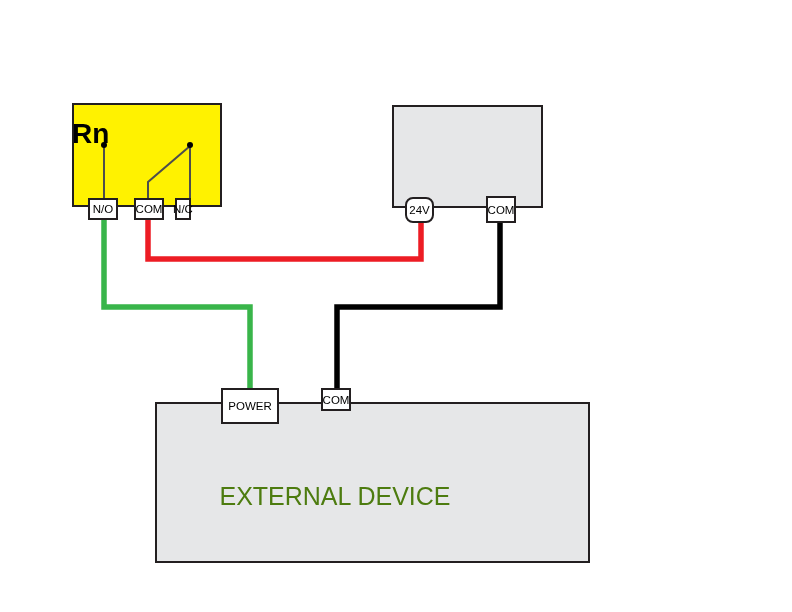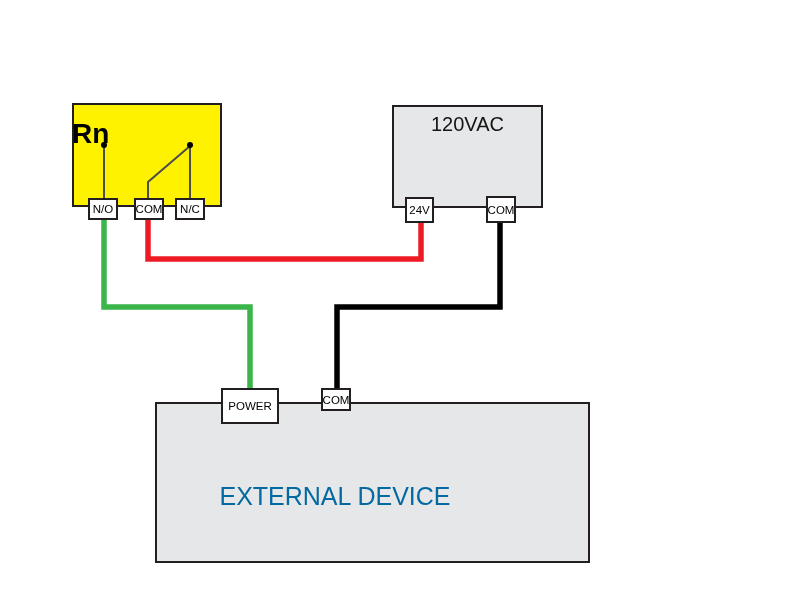--- a/index.html
+++ b/index.html
@@ -14,52 +14,51 @@
 
   .svg-layer { position:absolute; left:0; top:0; width:792px; height:612px; pointer-events:none; }
 
   .terminal {
     position:absolute; box-sizing:border-box; background:#ffffff;
     border:2px solid #231F20; display:flex; align-items:center; justify-content:center;
     font-size:11.5px; color:#000; white-space:nowrap;
   }
   .t-no    { left:88px;  top:198px; width:30px; height:22px; }
   .t-rcom  { left:134px; top:198px; width:30px; height:22px; }
-  .t-nc    { left:175px; top:198px; width:30px; height:22px; }
-  .t-24v   { left:405px; top:197px; width:29px; height:26px; }
+  .t-nc    { left:175px; top:198px; width:16px; height:22px; }
+  .t-24v   { left:405px; top:197px; width:29px; height:26px;border-radius:8px; }
   .t-scom  { left:486px; top:196px; width:30px; height:27px; }
   .t-power { left:221px; top:388px; width:58px; height:36px; }
   .t-dcom  { left:321px; top:388px; width:30px; height:23px; }
 
   .relay-title {
     position:absolute; left:72px; top:70px; width:150px; text-align:left;
     font-size:28px; font-weight:bold; color:#000;margin-top:48px;
   }
   .supply-text {
     position:absolute; left:392px; top:111px; width:151px; text-align:center;
     font-size:20px; line-height:27px; color:#141414;
   }
   .device-text {
     position:absolute; left:155px; top:482px; width:360px; text-align:center;
-    font-size:25px; color:#0369a1;
+    font-size:25px; color:#4d7c0f;
   }
 </style>
 </head>
 <body>
 
 <div class="canvas">
 
   <div class="box relay-box"></div>
   <div class="box supply-box"></div>
   <div class="box device-box"></div>
 
   <div class="relay-title">Rn</div>
 
   <div class="supply-text">
-    <div>120VAC</div>
   </div>
 
   <div class="device-text">EXTERNAL DEVICE</div>
 
   <svg class="svg-layer" width="792" height="612" viewBox="0 0 792 612" xmlns="http://www.w3.org/2000/svg">
 
     <polyline points="104,198 104,146" fill="none" stroke-width="2" stroke="#4D4D4D"></polyline>
     <polyline points="190,198 190,147" fill="none" stroke-width="2" stroke="#4D4D4D"></polyline>
     <polyline points="148,198 148,182 190,146" fill="none" stroke-width="2" stroke="#4D4D4D"></polyline>
     <circle cx="104" cy="145" r="3" fill="#000000"></circle>

